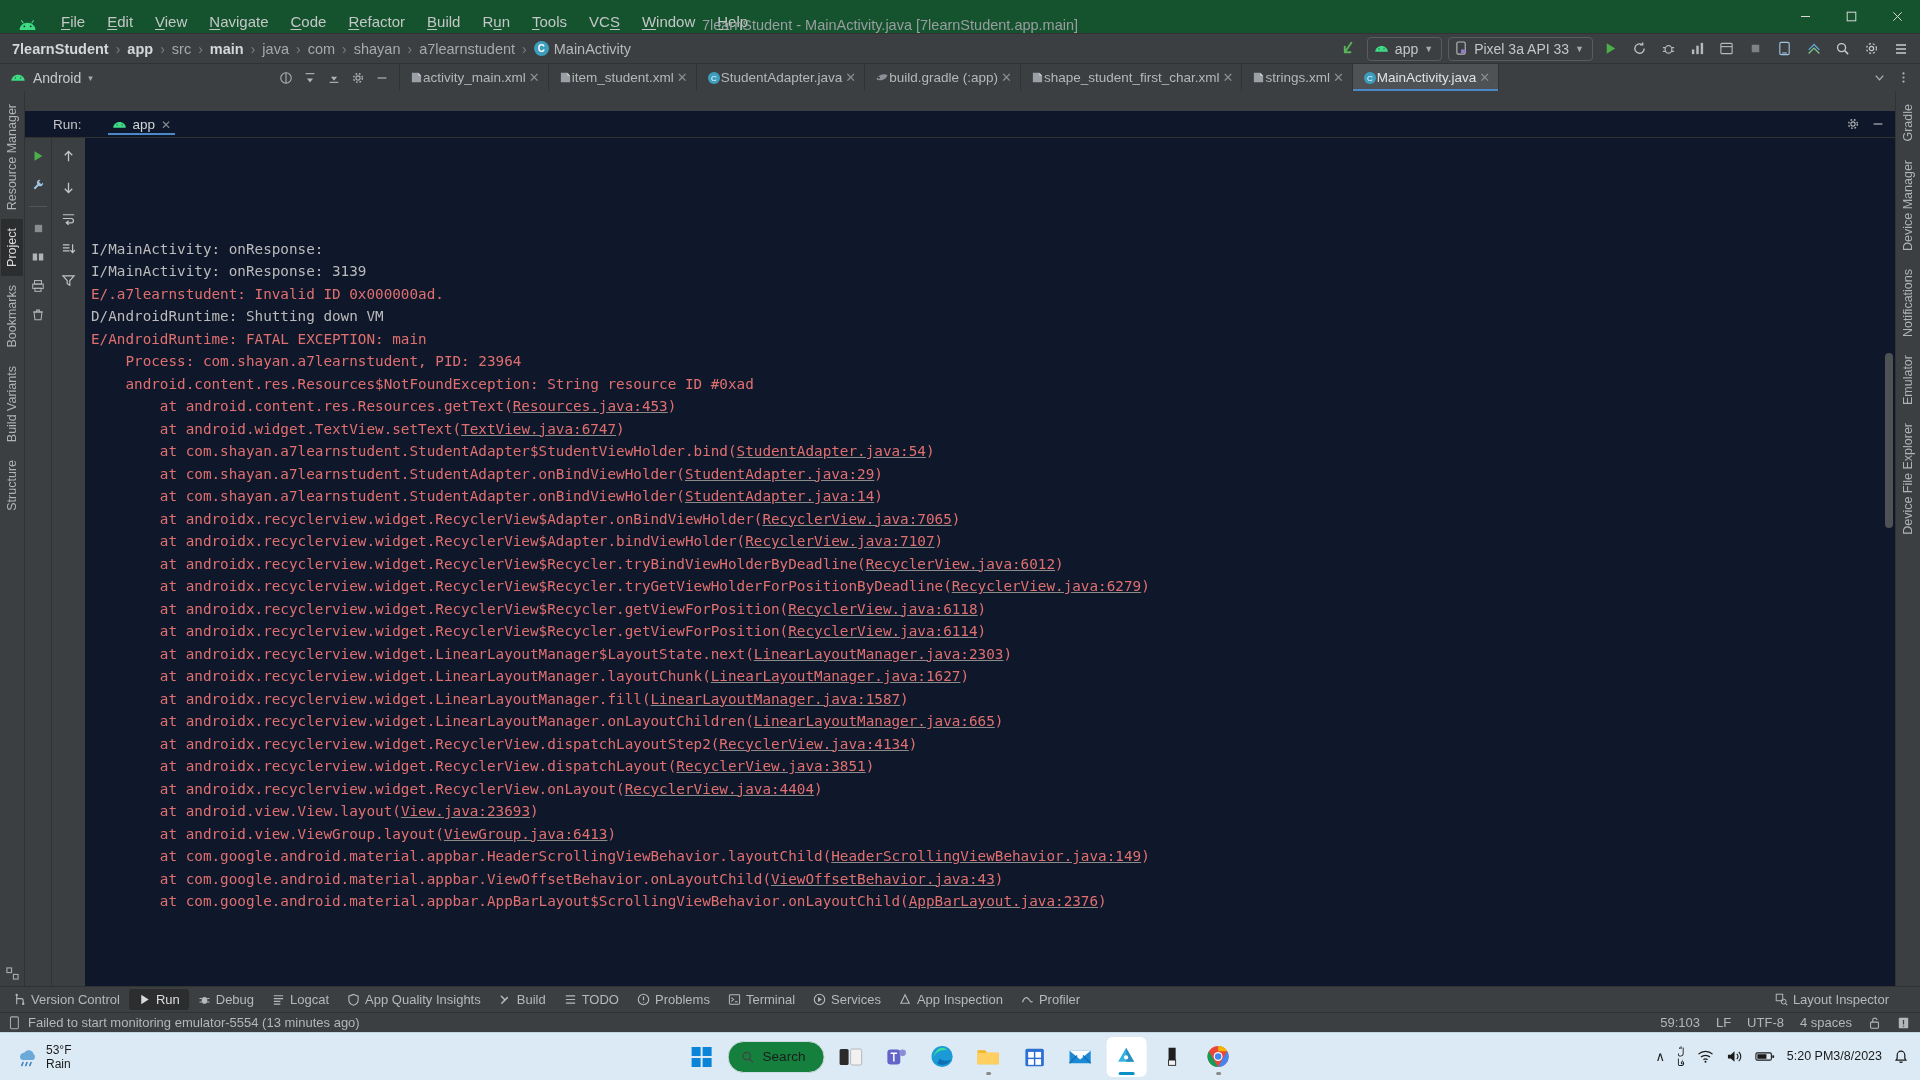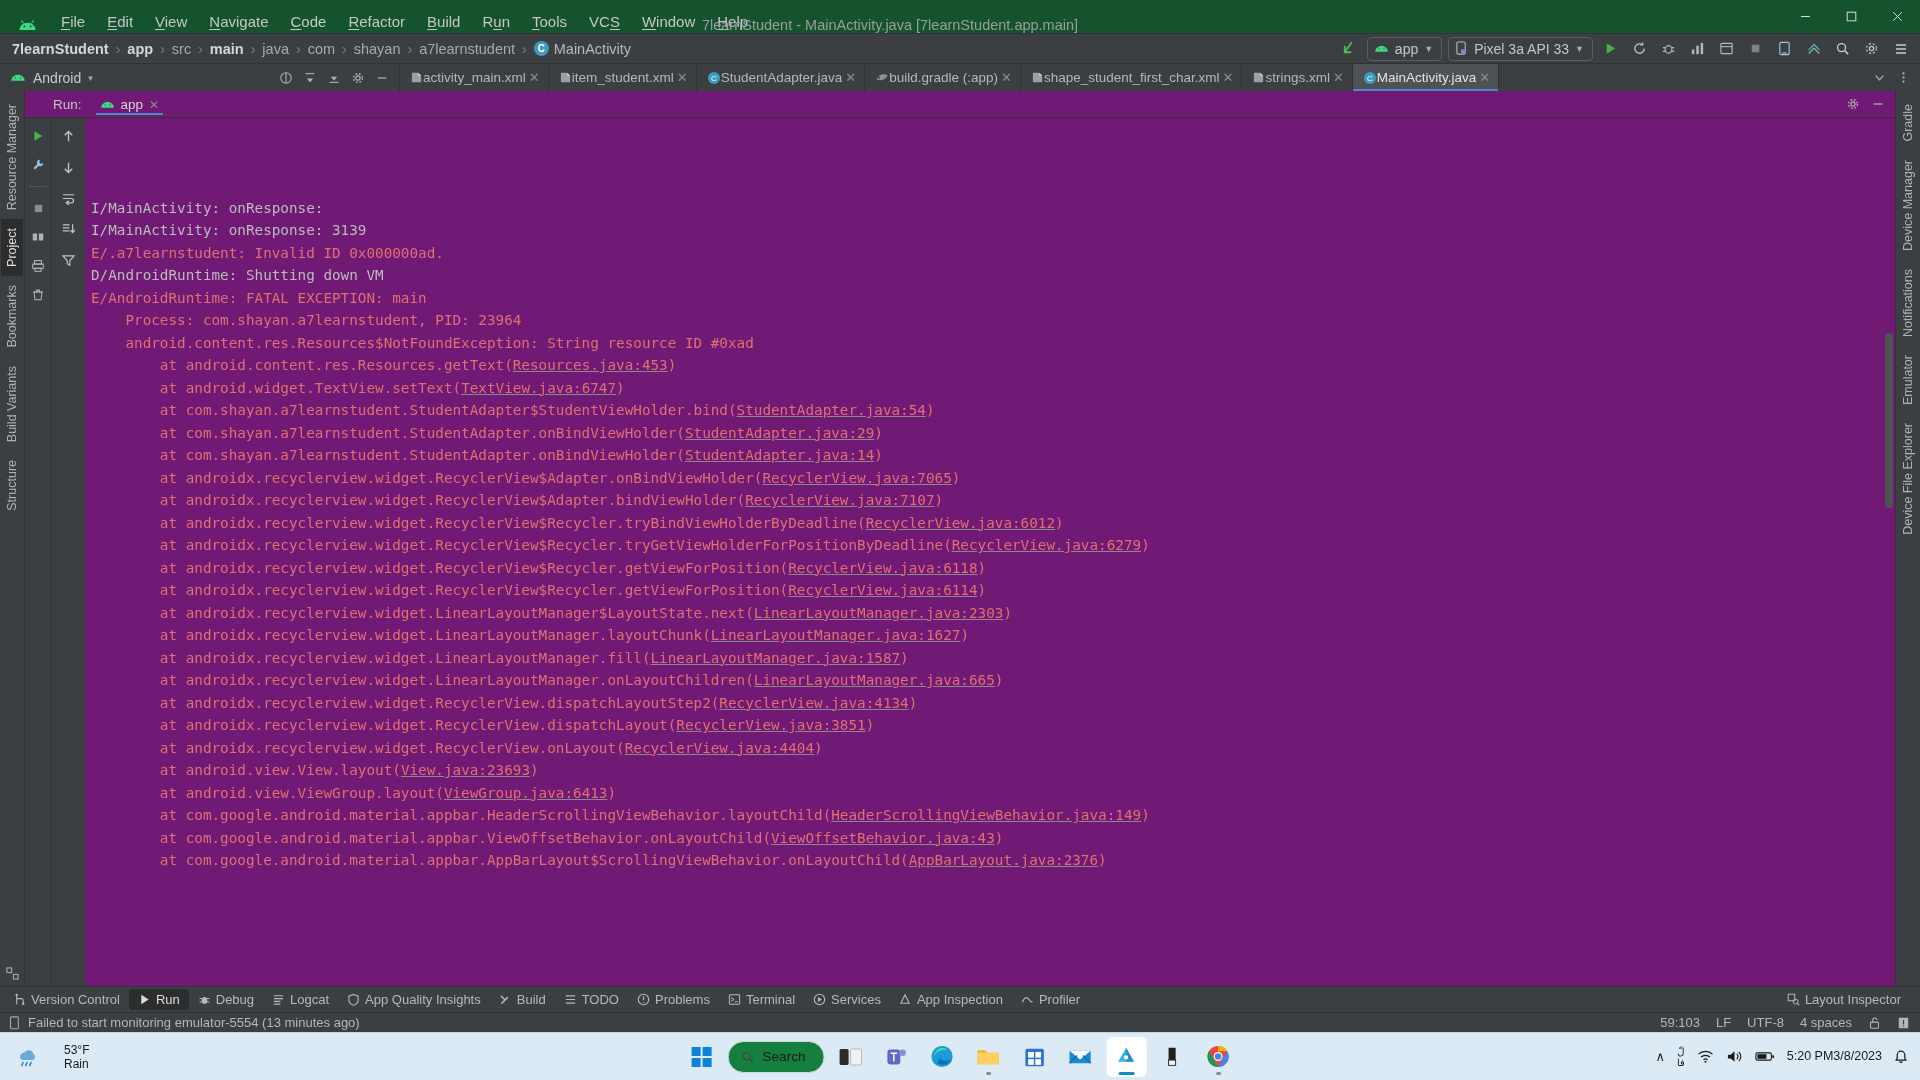--- a/index.html
+++ b/index.html
@@ -156,26 +156,27 @@
     display: flex; flex-direction: column; align-items: center;
     padding-top: 4px;
   }
 
   
   .center { flex: 1; display: flex; flex-direction: column; min-width: 0; }
 
   
   .runhead {
     height: 27px; flex: none;
-    background: #701a75;
+    background: #0f172a;
     display: flex; align-items: center;
     padding-left: 28px;
     font-size: 13.5px; color: #c0c2c4;
     border-bottom: 1px solid #323232;
-    gap: 10px;
+    gap: 22px;
+    margin-top: 20px;
   }
   .runhead .lbl { color: #c2c4c6; }
   .runtab {
     display: flex; align-items: center; gap: 6px;
     padding: 4px 8px 3px 8px;
     position: relative; color: #d3d5d7;
   }
   .runtab::after {
     content:''; position:absolute; left:4px; right:4px; bottom:0; height:2px; background:#4a88c7;
   }
@@ -191,26 +192,26 @@
   }
   .cgutter2 {
     width: 33px; flex: none; background: #3c3f41;
     display: flex; flex-direction: column; align-items: center;
     padding-top: 8px; gap: 11px;
   }
   .gbtn { width: 22px; height: 20px; display:flex; align-items:center; justify-content:center; color:#a9abad; border-radius:3px; }
   .gsep { width: 18px; height:1px; background:#555; margin: 2px 0; }
 
   .console {
-    flex: 1; background: #701a75;
+    flex: 1; background: #0f172a;
     overflow: hidden; position: relative;
     font-family: "DejaVu Sans Mono", monospace;
     font-size: 14.3px;
     line-height: 22.5px;
-    padding: 0 0 0 6px;
+    padding: 21px 0 0 6px;
     color: #bbbbbb;
     white-space: pre;
   }
   .console .ln { display: block; height: 22.5px; }
   .ln.err { color: #e07070; }
   .ln.norm { color: #bbbbbb; }
   .lnk { color: inherit; text-decoration: underline; text-decoration-color: #8a8a8a; }
   .cscroll {
     position: absolute; right: 2px; width: 8px;
     background: #4f5254; border-radius: 4px;
@@ -224,21 +225,21 @@
     border-top: 1px solid #323232;
     display: flex; align-items: center;
     font-size: 13px; color: #b6b8ba;
     padding-left: 4px;
   }
   .twitem {
     display: flex; align-items: center; gap: 5px;
     padding: 3px 9px; border-radius: 3px; white-space: nowrap; justify-content: flex-end;
   }
   .twitem.sel { background: #2b2d2e; color: #dcdedf; }
-  .twbar-right { margin-left: auto; display: flex; align-items:center; gap:6px; padding-right: 10px; }
+  .twbar-right { margin-left: auto; display: flex; align-items:center; gap:6px; padding-right: 22px; }
 
   
   .statusbar {
     height: 20px; flex: none;
     background: #3c3f41;
     border-top: 1px solid #323232;
     display: flex; align-items: center;
     padding: 0 10px 0 8px;
     font-size: 13px; color: #b4b6b8;
     gap: 7px;
@@ -248,21 +249,21 @@
 
   
   .taskbar {
     height: 48px; flex: none;
     background: #dbeaf4;
     display: flex; align-items: center;
     position: relative;
     border-top: 1px solid #c3d6e4;
   }
   .weather {
-    display: flex; align-items: center; gap: 24px;
+    display: flex; align-items: center; gap: 6px;
     padding-left: 14px; color: #1b1b1b; font-size: 12px;
     line-height: 14px;
   }
   .weather .wtxt { display: flex; flex-direction: column; }
   .tb-center {
     position: absolute; left: 50%; transform: translateX(-50%);
     display: flex; align-items: center; gap: 6px;
   }
   .tb-ico {
     width: 40px; height: 40px; border-radius: 6px;

